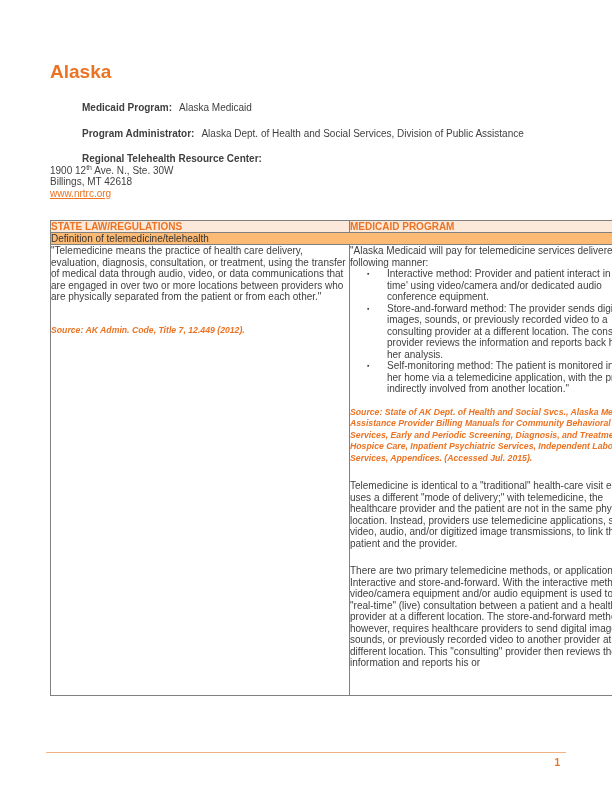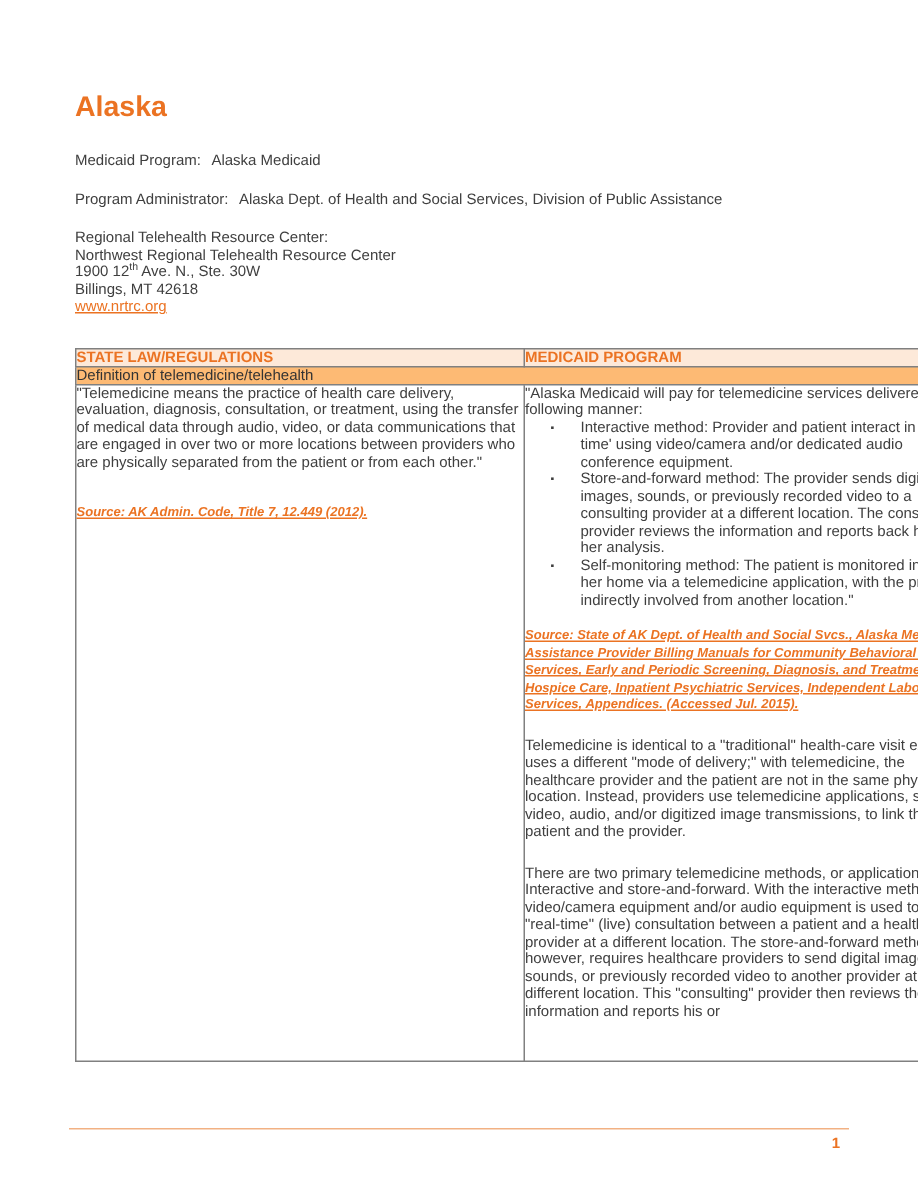--- a/index.html
+++ b/index.html
@@ -20,21 +20,21 @@
   h1.title {
     margin:62px 0 0 0;
     font-size:19px;
     line-height:20px;
     font-weight:bold;
     color:#eb7323;
   }
   .info-line { margin:0; line-height:11.5px; }
   .info-line.first { margin-top:20px; }
   .info-line.gap { margin-top:14px; }
-  .b { font-weight:normal; }
+  .b { font-weight:bold;margin-left:32px; }
   .label-val { margin-left:7px; }
   .rtrc { margin-top:14px; }
   .rtrc div { line-height:11.5px; }
   sup { font-size:7px; vertical-align:super; line-height:0; }
   a.link {
     color:#eb7323;
     text-decoration:underline;
     line-height:11.5px;
     display:inline-block;
   }
@@ -81,21 +81,20 @@
     line-height:11.5px;
     color:#3f3f3f;
   }
   .bullet-text { flex:1; }
   .source {
     color:#eb7323;
     font-weight:bold;
     font-style:italic;
     font-size:8.7px;
     line-height:11px;
-    text-decoration:underline;
   }
   .src-gap-left { margin-top:22px !important; }
   .src-gap-right { margin-top:12px !important; }
   .para-gap { margin-top:16px !important; }
   .footer-line {
     position:absolute;
     left:46px; top:752px;
     width:520px; height:1px;
     background:#f2b183;
   }
@@ -120,21 +119,20 @@
     <p class="info-line first">
       <span class="b">Medicaid Program:</span><span class="label-val">Alaska Medicaid</span>
     </p>
 
     <p class="info-line gap">
       <span class="b">Program Administrator:</span><span class="label-val">Alaska Dept. of Health and Social Services, Division of Public Assistance</span>
     </p>
 
     <div class="rtrc">
       <div class="b">Regional Telehealth Resource Center:</div>
-      <div>Northwest Regional Telehealth Resource Center</div>
       <div><span>1900 12</span><sup>th</sup><span> Ave. N., Ste. 30W</span></div>
       <div>Billings, MT 42618</div>
       <a class="link" href="#">www.nrtrc.org</a>
     </div>
 
     <table class="law-table">
       <tbody>
         <tr>
           <th class="col-head">STATE LAW/REGULATIONS</th>
           <th class="col-head">MEDICAID PROGRAM</th>

